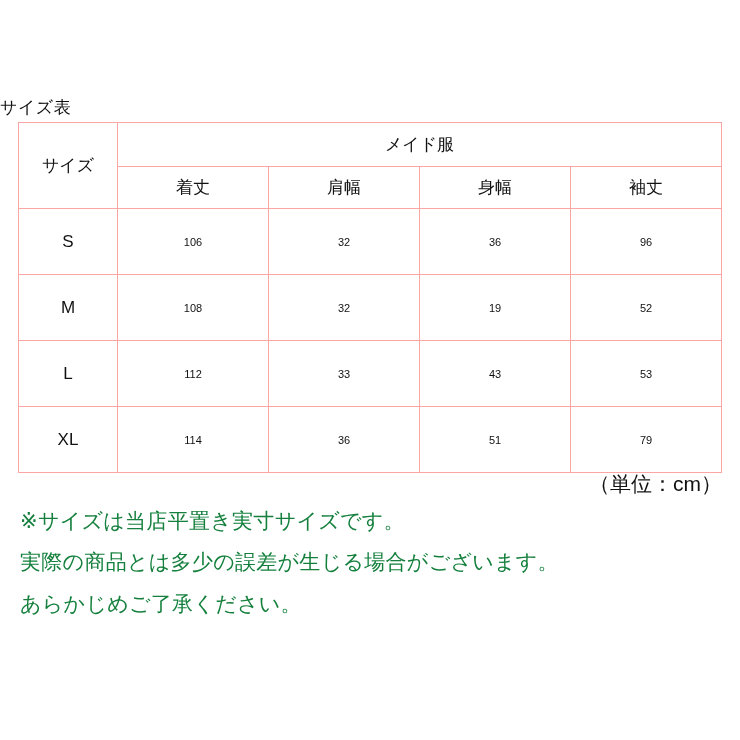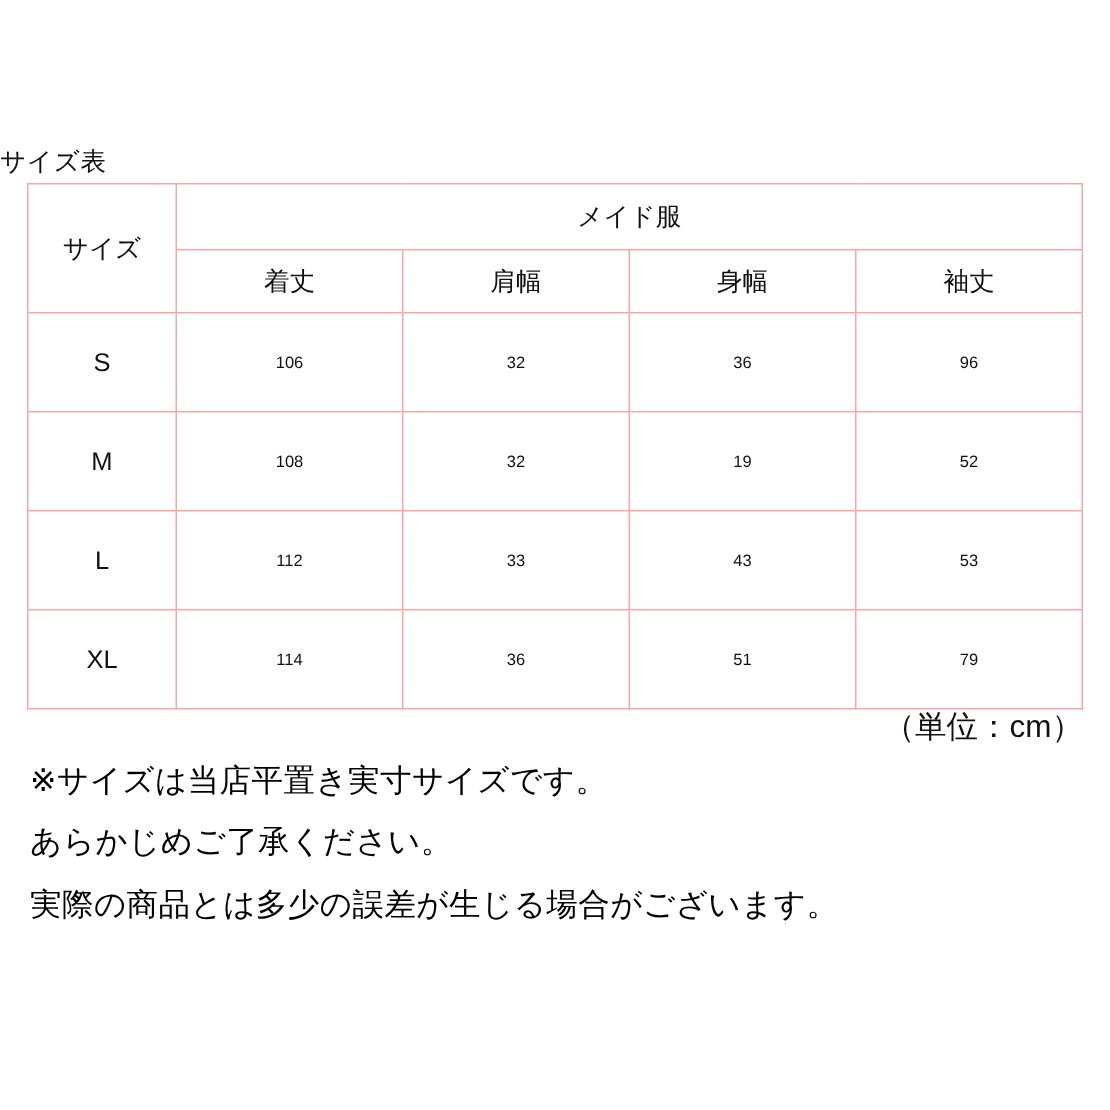--- a/index.html
+++ b/index.html
@@ -77,21 +77,21 @@
   .notes {
     position: absolute;
     top: 506px;
     left: 20px;
     width: 700px;
   }
   .notes p {
     margin: 0 0 11px 0;
     font-size: 21px;
     line-height: 1.45;
-    color: #000000;
+    color: #15803d;
     letter-spacing: 0.3px;
   }
 </style>
 </head>
 <body>
 
 <div class="page">
 
   <div class="table-title">サイズ表</div>
 
@@ -137,17 +137,17 @@
         <td>51</td>
         <td>79</td>
       </tr>
     </tbody>
   </table>
 
   <div class="unit-note">（単位：cm）</div>
 
   <div class="notes">
     <p>※サイズは当店平置き実寸サイズです。</p>
+    <p>実際の商品とは多少の誤差が生じる場合がございます。</p>
     <p>あらかじめご了承ください。</p>
-    <p>実際の商品とは多少の誤差が生じる場合がございます。</p>
   </div>
 
 </div>
 
 </body></html>

